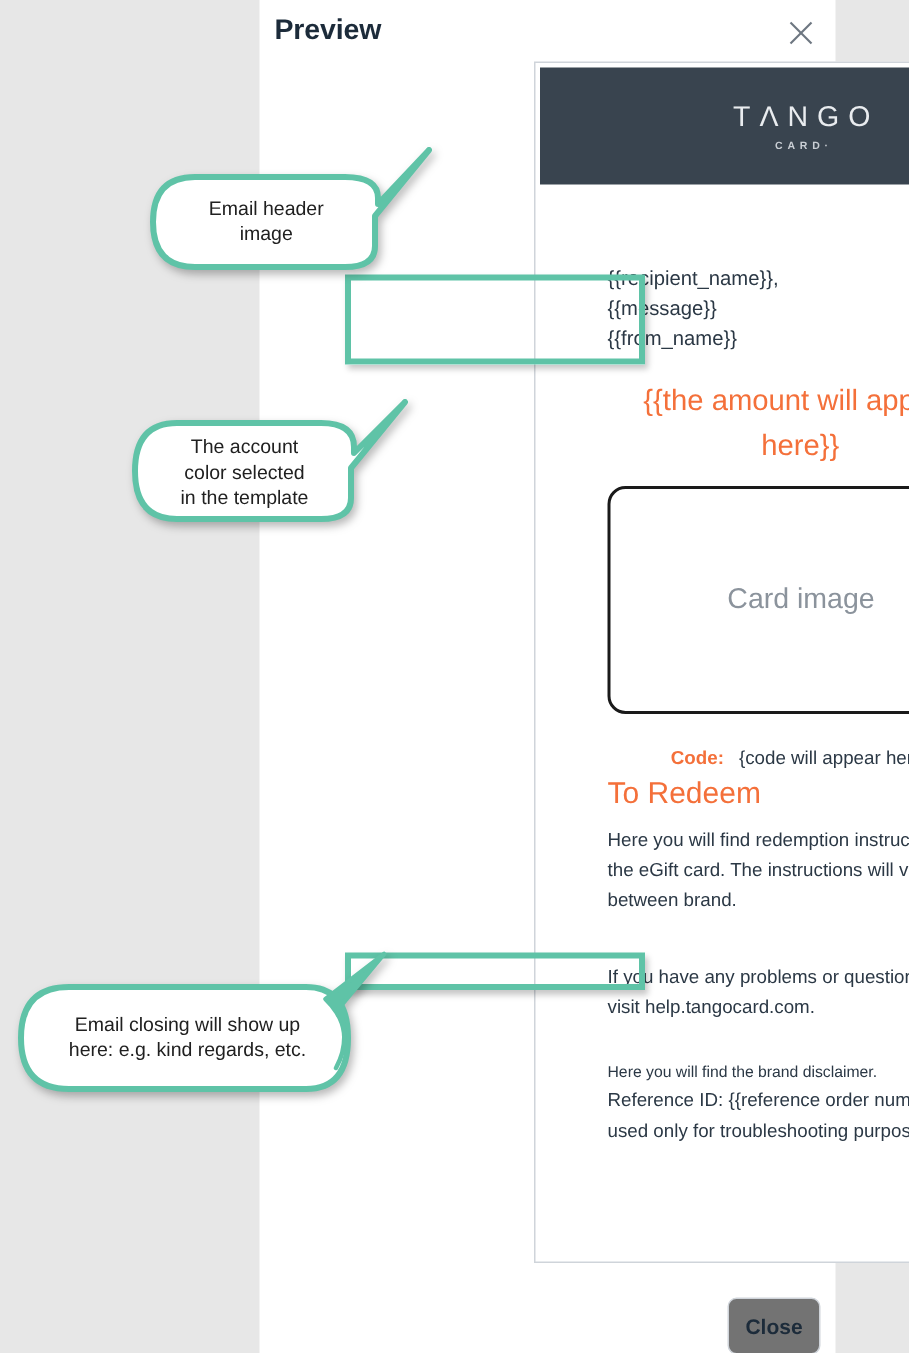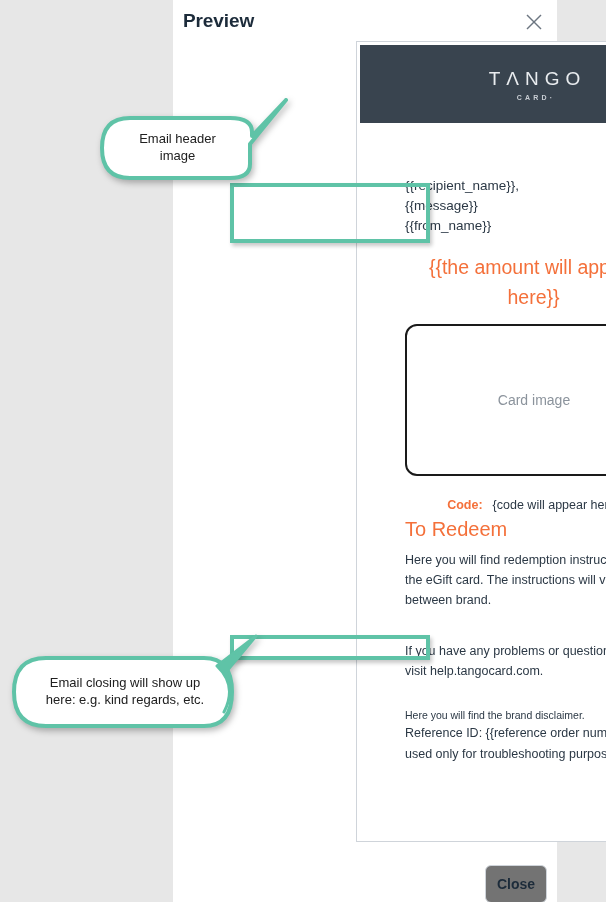--- a/index.html
+++ b/index.html
@@ -97,21 +97,21 @@
   }
 
   .card-image-box {
     margin: 12px auto 0 auto;
     width: 258px; height: 152px;
     border: 2px solid #1a1a1a;
     border-radius: 12px;
     display: flex; align-items: center; justify-content: center;
   }
   .card-image-label {
-    font-size: 14px; color: #8b939c;
+    font-size: 19px; color: #8b939c;
   }
 
   .code-line {
     margin-top: 22px;
     text-align: center;
     font-size: 12.5px;
   }
   .code-label { color: #f4703a; font-weight: bold; }
   .code-value { color: #2b3845; margin-left: 10px; }
 
@@ -281,20 +281,29 @@
   <div class="callout" style="left:100px; top:116px; width:165px; height:68px;">
     <svg width="200" height="110" viewBox="0 0 200 110">
       <path d="M 30,2 L 130,2 Q 152,2 152,16 L 152,20 L 186,-16 L 150,28 L 150,48
                Q 150,62 130,62 L 30,62 Q 2,62 2,32 Q 2,2 30,2 Z" fill="#ffffff" stroke="#5fc3a7" stroke-width="4" stroke-linejoin="round"></path>
     </svg>
     <div class="ctext" style="left:10px; top:14px; width:135px; white-space:pre-line;">Email header
 image</div>
   </div>
 
 
+  <div class="callout" style="left:88px; top:280px; width:168px; height:68px;">
+    <svg width="200" height="100" viewBox="0 0 200 100">
+      <path d="M 30,2 L 126,2 Q 148,2 148,18 L 148,22 L 182,-12 L 146,32 L 146,52
+               Q 146,66 126,66 L 30,66 Q 2,66 2,34 Q 2,2 30,2 Z" fill="#ffffff" stroke="#5fc3a7" stroke-width="4" stroke-linejoin="round"></path>
+    </svg>
+    <div class="ctext" style="left:8px; top:9px; width:134px; white-space:pre-line;">The account
+color selected
+in the template</div>
+  </div>
 
   <div class="callout" style="left:12px; top:650px; width:236px; height:80px;">
     <svg width="250" height="110" viewBox="0 0 250 110">
       <path d="M 34,8 L 192,8 Q 220,8 220,42 Q 220,76 192,76 L 34,76
                Q 2,76 2,42 Q 2,8 34,8 Z" fill="#ffffff" stroke="#5fc3a7" stroke-width="4" stroke-linejoin="round"></path>
       <path d="M 205,16 L 244,-14 L 214,22 Q 222,44 212,62 Q 226,36 205,16 Z" fill="#5fc3a7" stroke="#5fc3a7" stroke-width="3" stroke-linejoin="round"></path>
     </svg>
     <div class="ctext" style="left:20px; top:24px; width:186px; white-space:pre-line;">Email closing will show up
 here: e.g. kind regards, etc.</div>
   </div>

